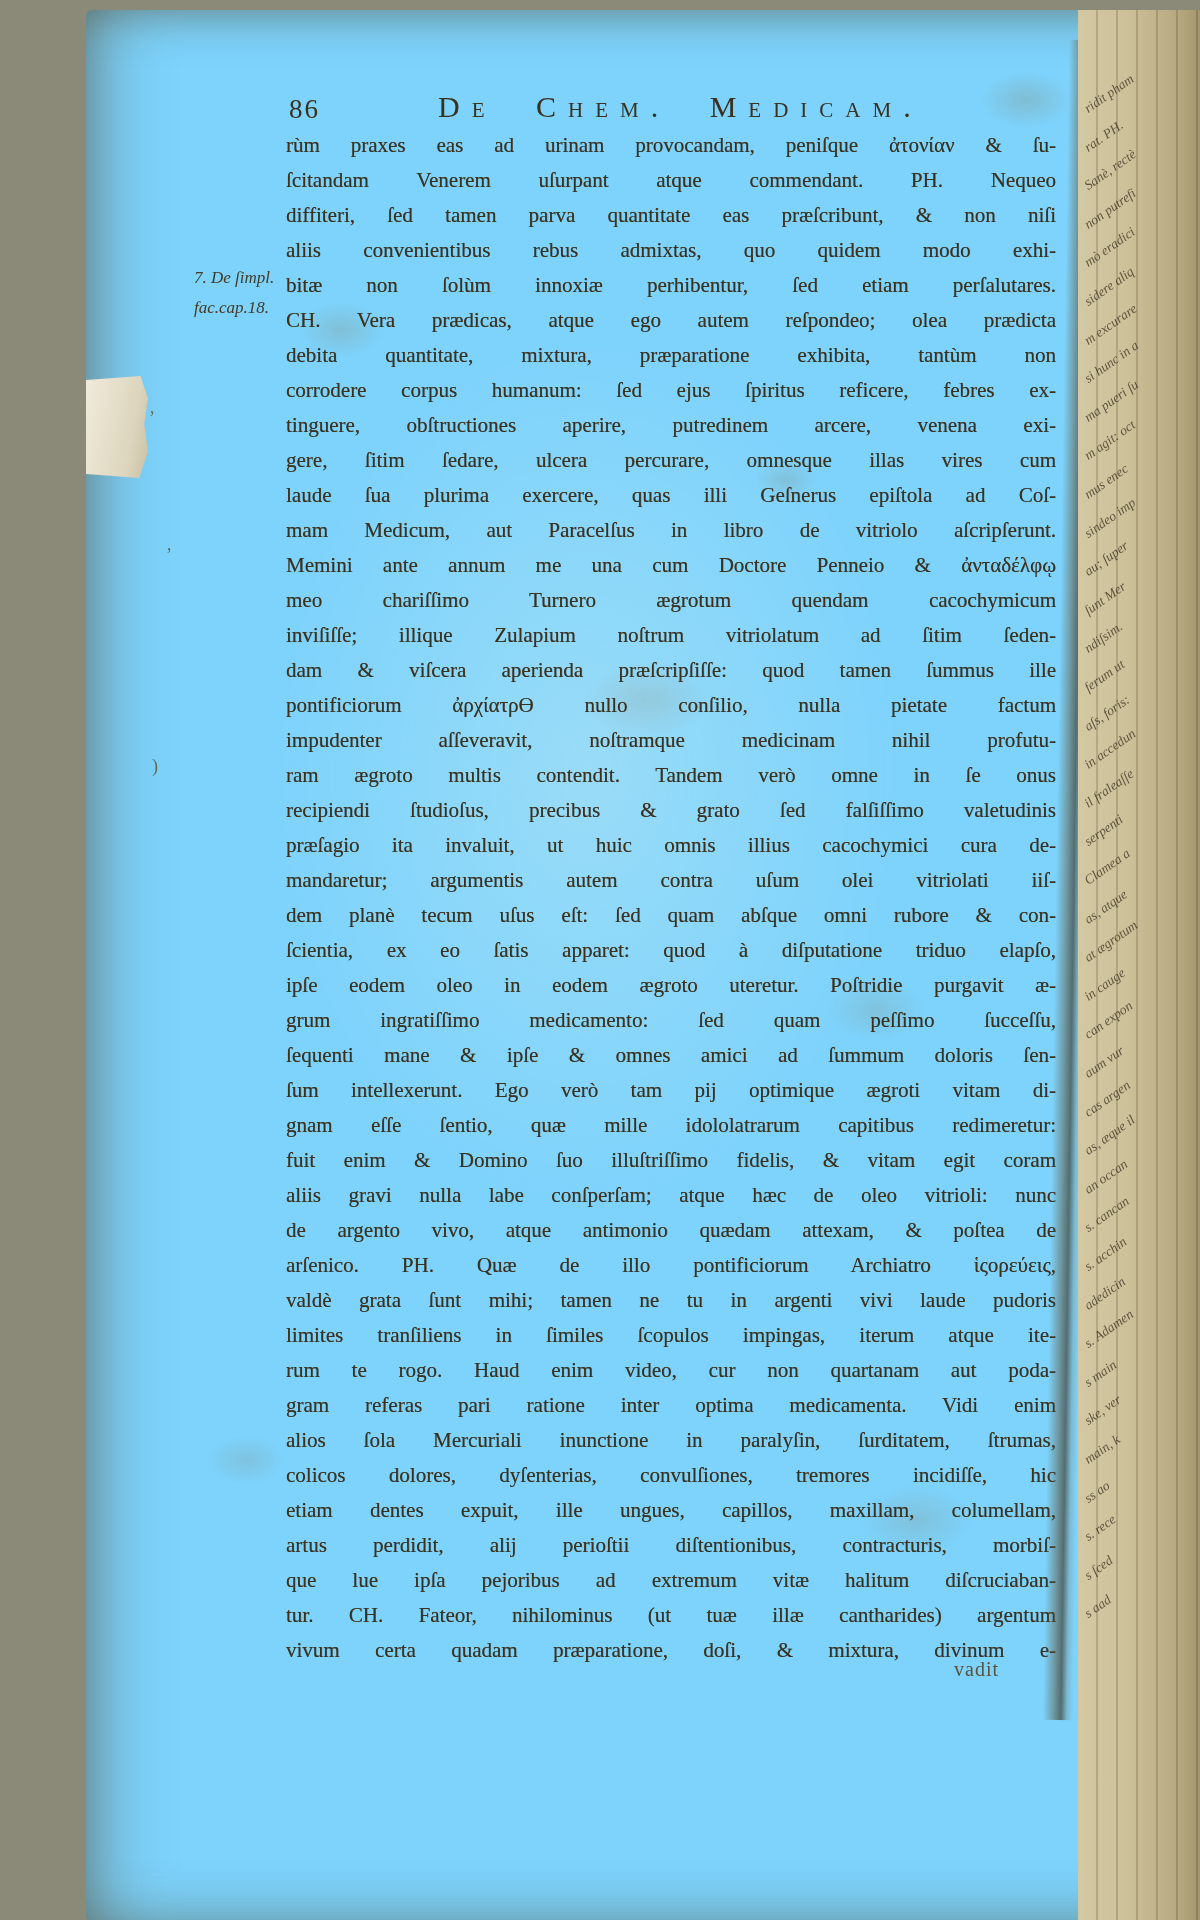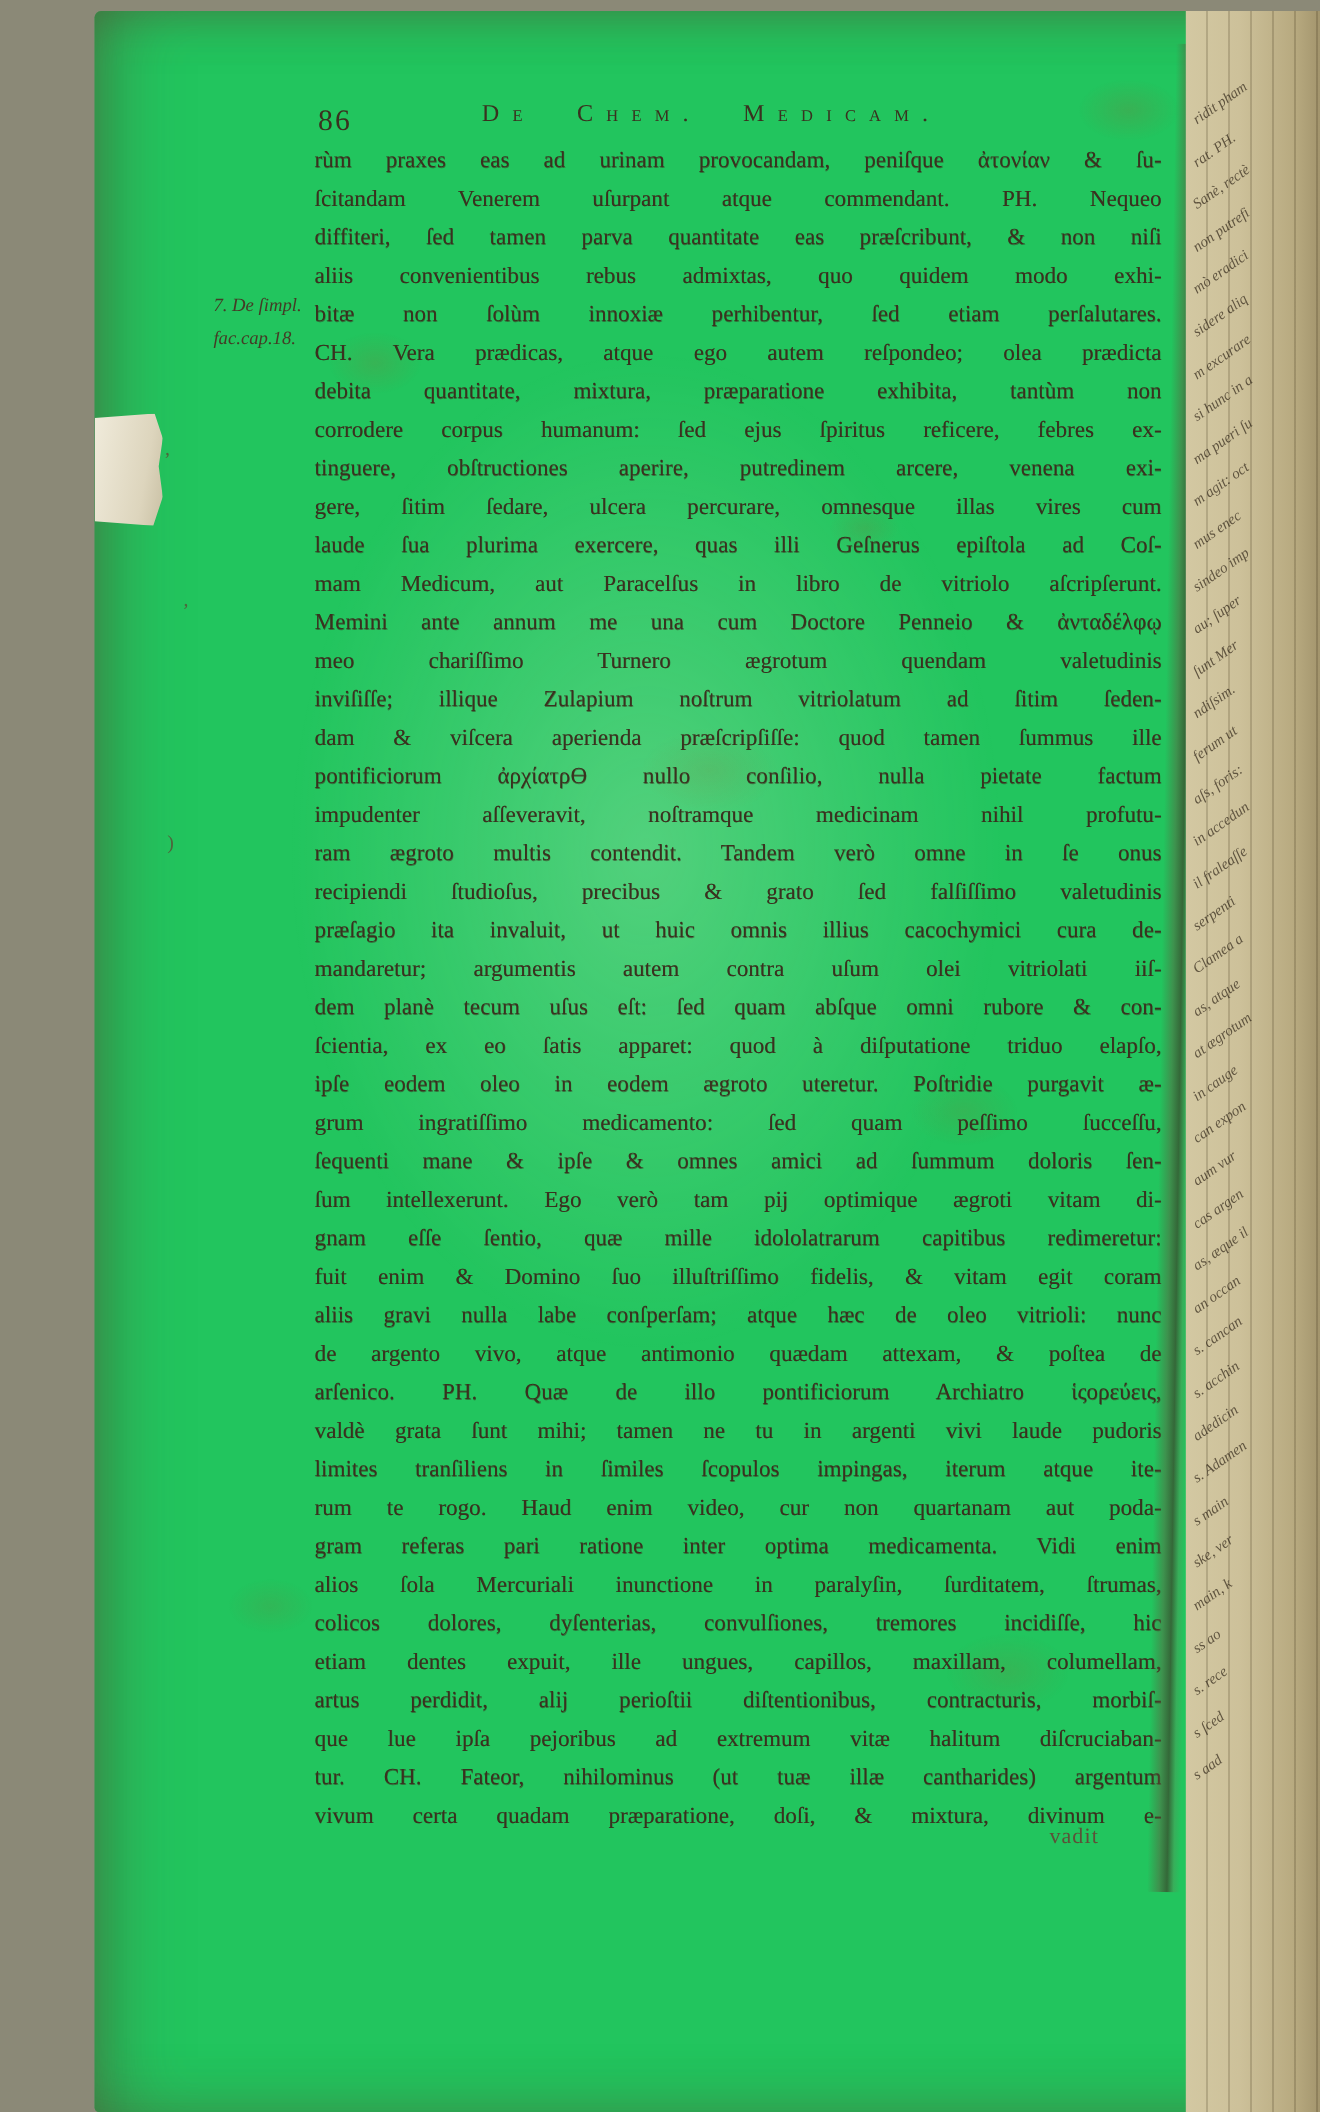--- a/index.html
+++ b/index.html
@@ -7,21 +7,21 @@
     width:1200px;height:1920px;
     background:#8b8977;
     font-family:"Liberation Serif","DejaVu Serif",serif;
     overflow:hidden;
   }
   .scan{position:relative;width:1200px;height:1920px;overflow:hidden;}
 
   
   .paper{
     position:absolute;left:86px;top:10px;right:0;bottom:0;
-    background:#22c55e;
+    background:#7dd3fc;
     border-radius:6px 0 0 4px;
     box-shadow:
       inset 45px 0 70px -35px rgba(85,78,52,.55),
       inset 0 28px 45px -25px rgba(85,78,52,.5),
       inset 0 -35px 60px -40px rgba(85,78,52,.45);
     padding-left: 28px;
   }
   .paper::before{ 
     content:"";position:absolute;inset:0;border-radius:inherit;pointer-events:none;
     background:
@@ -36,21 +36,21 @@
   }
 
   
   .pagenum{
     position:absolute;left:203px;top:84px;
     font-size:27px;color:#3a311f;letter-spacing:2px;
   }
   .running-title{
     position:absolute;left:352px;top:80px;
     font-variant:small-caps;
-    font-size:22px;letter-spacing:12px;word-spacing:20px;
+    font-size:30px;letter-spacing:12px;word-spacing:20px;
     color:#3a311f;white-space:nowrap;text-align:right;
   }
 
   
   .margin-note{
     position:absolute;left:108px;top:253px;width:90px;
     font-style:italic;font-size:17px;line-height:30px;
     color:#453b26;white-space:nowrap;
   }
 
@@ -127,21 +127,21 @@
         <div class="line">aliis convenientibus rebus admixtas, quo quidem modo exhi-</div>
         <div class="line">bitæ non ſolùm innoxiæ perhibentur, ſed etiam perſalutares.</div>
         <div class="line">CH. Vera prædicas, atque ego autem reſpondeo; olea prædicta</div>
         <div class="line">debita quantitate, mixtura, præparatione exhibita, tantùm non</div>
         <div class="line">corrodere corpus humanum: ſed ejus ſpiritus reficere, febres ex-</div>
         <div class="line">tinguere, obſtructiones aperire, putredinem arcere, venena exi-</div>
         <div class="line">gere, ſitim ſedare, ulcera percurare, omnesque illas vires cum</div>
         <div class="line">laude ſua plurima exercere, quas illi Geſnerus epiſtola ad Coſ-</div>
         <div class="line">mam Medicum, aut Paracelſus in libro de vitriolo aſcripſerunt.</div>
         <div class="line">Memini ante annum me una cum Doctore Penneio &amp; ἀνταδέλφῳ</div>
-        <div class="line">meo chariſſimo Turnero ægrotum quendam valetudinis</div>
+        <div class="line">meo chariſſimo Turnero ægrotum quendam cacochymicum</div>
         <div class="line">inviſiſſe; illique Zulapium noſtrum vitriolatum ad ſitim ſeden-</div>
         <div class="line">dam &amp; viſcera aperienda præſcripſiſſe: quod tamen ſummus ille</div>
         <div class="line">pontificiorum ἀρχίατρϴ nullo conſilio, nulla pietate factum</div>
         <div class="line">impudenter aſſeveravit, noſtramque medicinam nihil profutu-</div>
         <div class="line">ram ægroto multis contendit. Tandem verò omne in ſe onus</div>
         <div class="line">recipiendi ſtudioſus, precibus &amp; grato ſed falſiſſimo valetudinis</div>
         <div class="line">præſagio ita invaluit, ut huic omnis illius cacochymici cura de-</div>
         <div class="line">mandaretur; argumentis autem contra uſum olei vitriolati iiſ-</div>
         <div class="line">dem planè tecum uſus eſt: ſed quam abſque omni rubore &amp; con-</div>
         <div class="line">ſcientia, ex eo ſatis apparet: quod à diſputatione triduo elapſo,</div>

